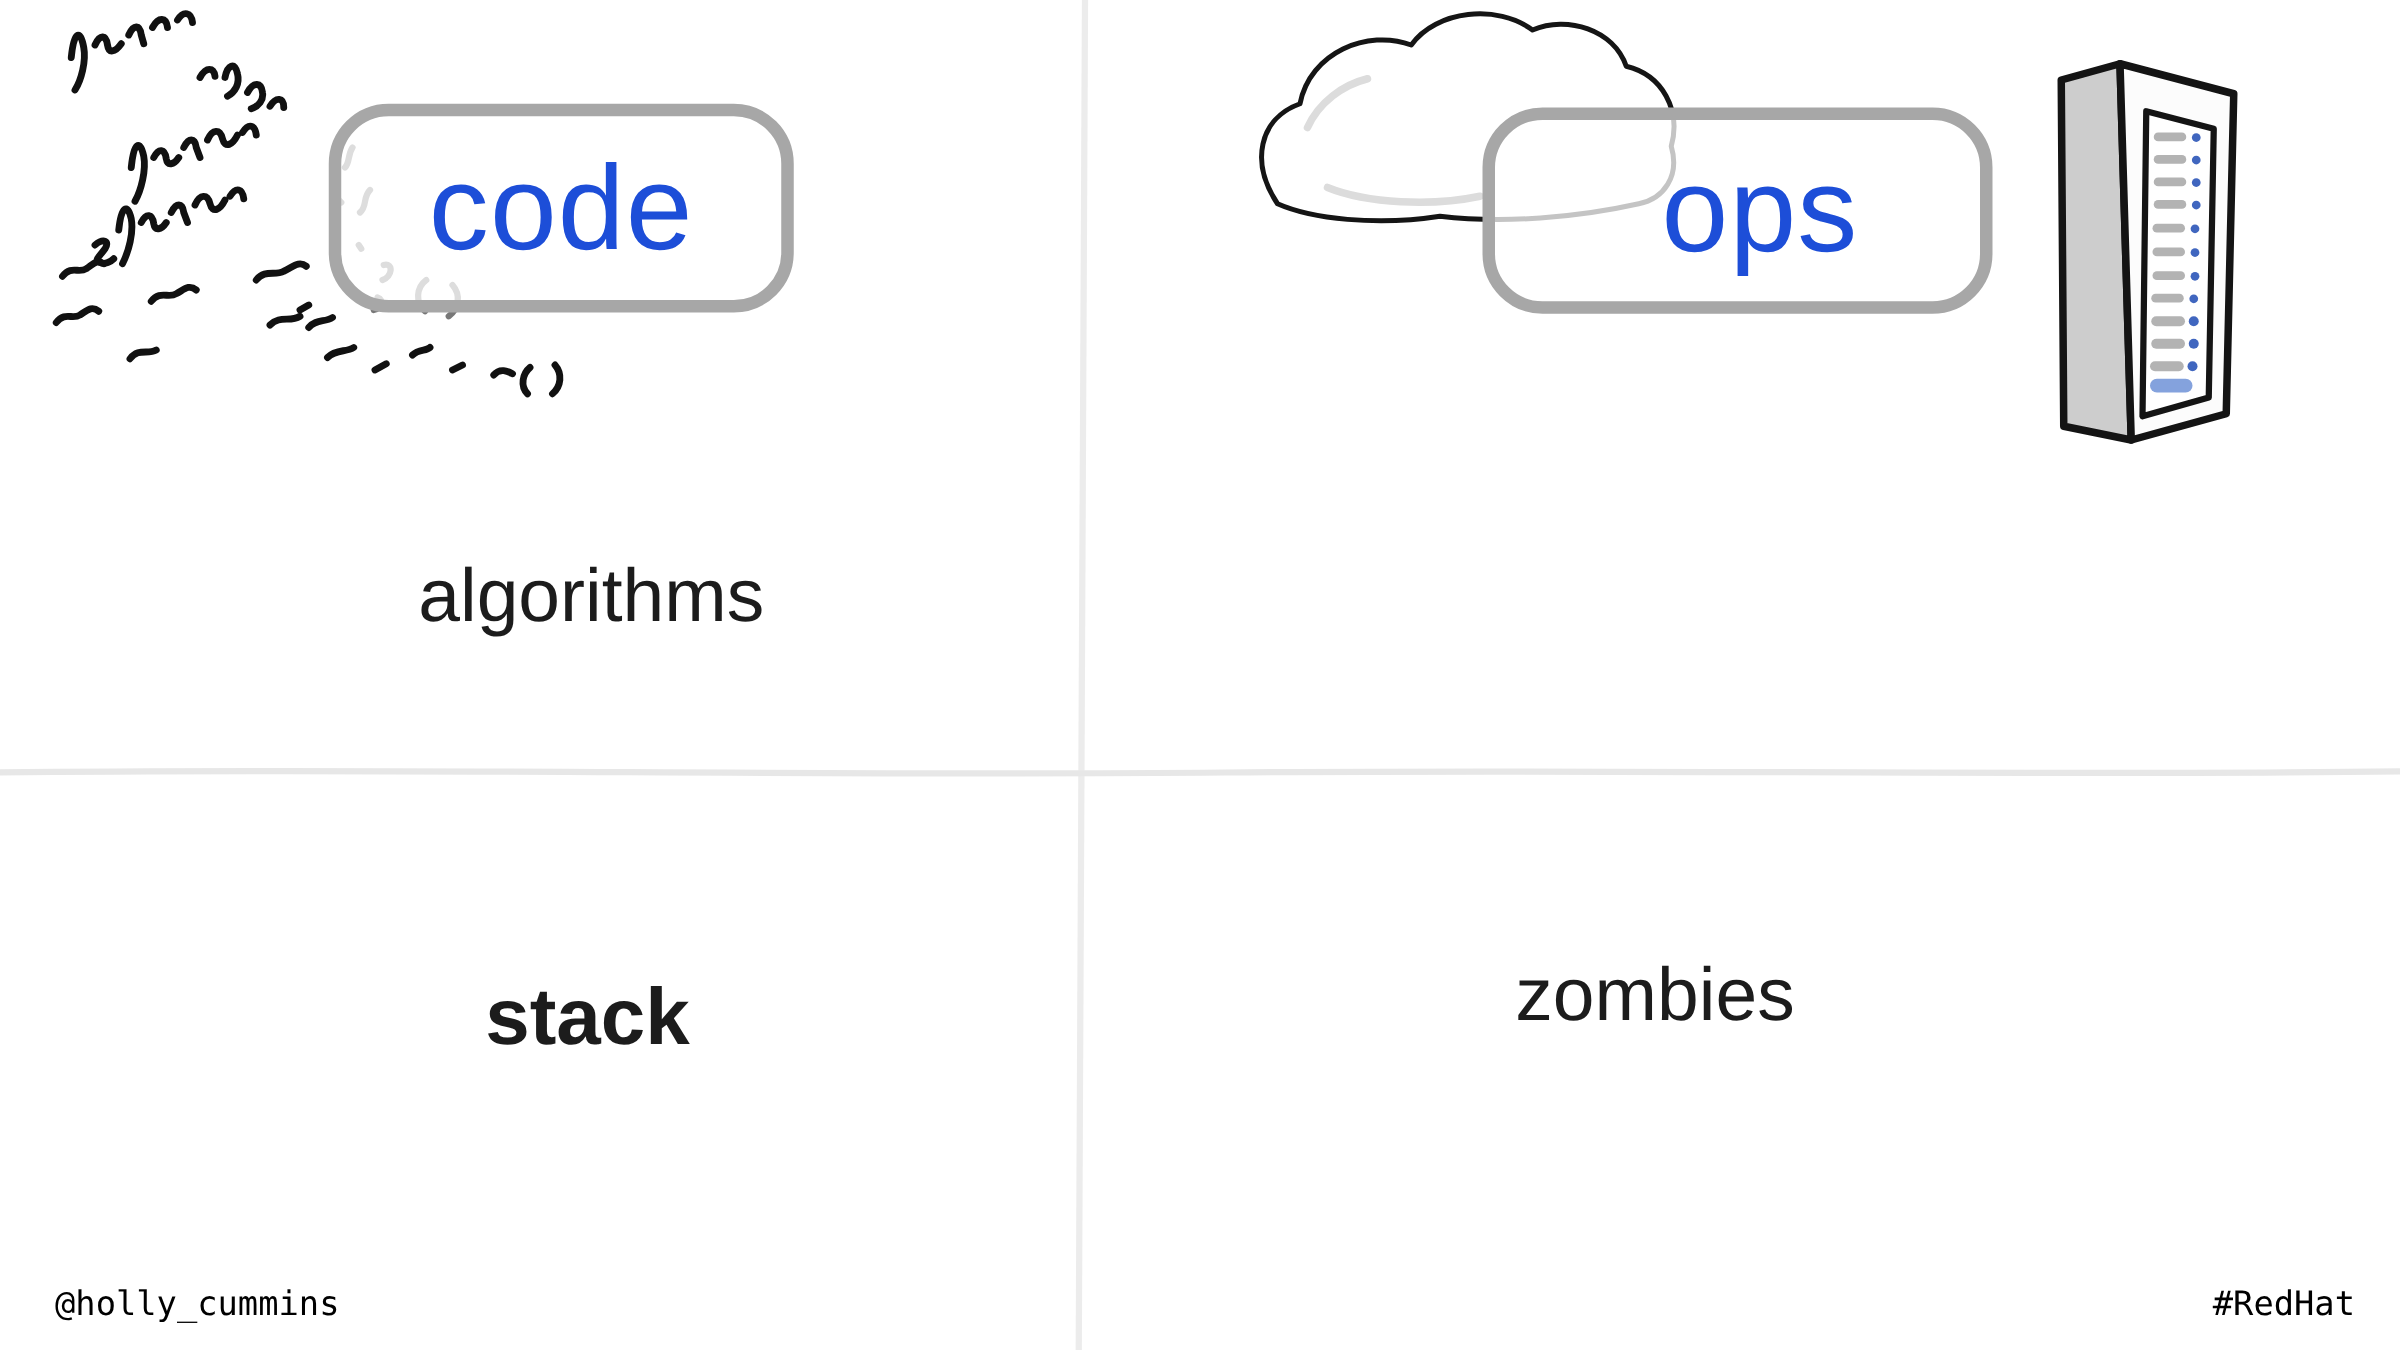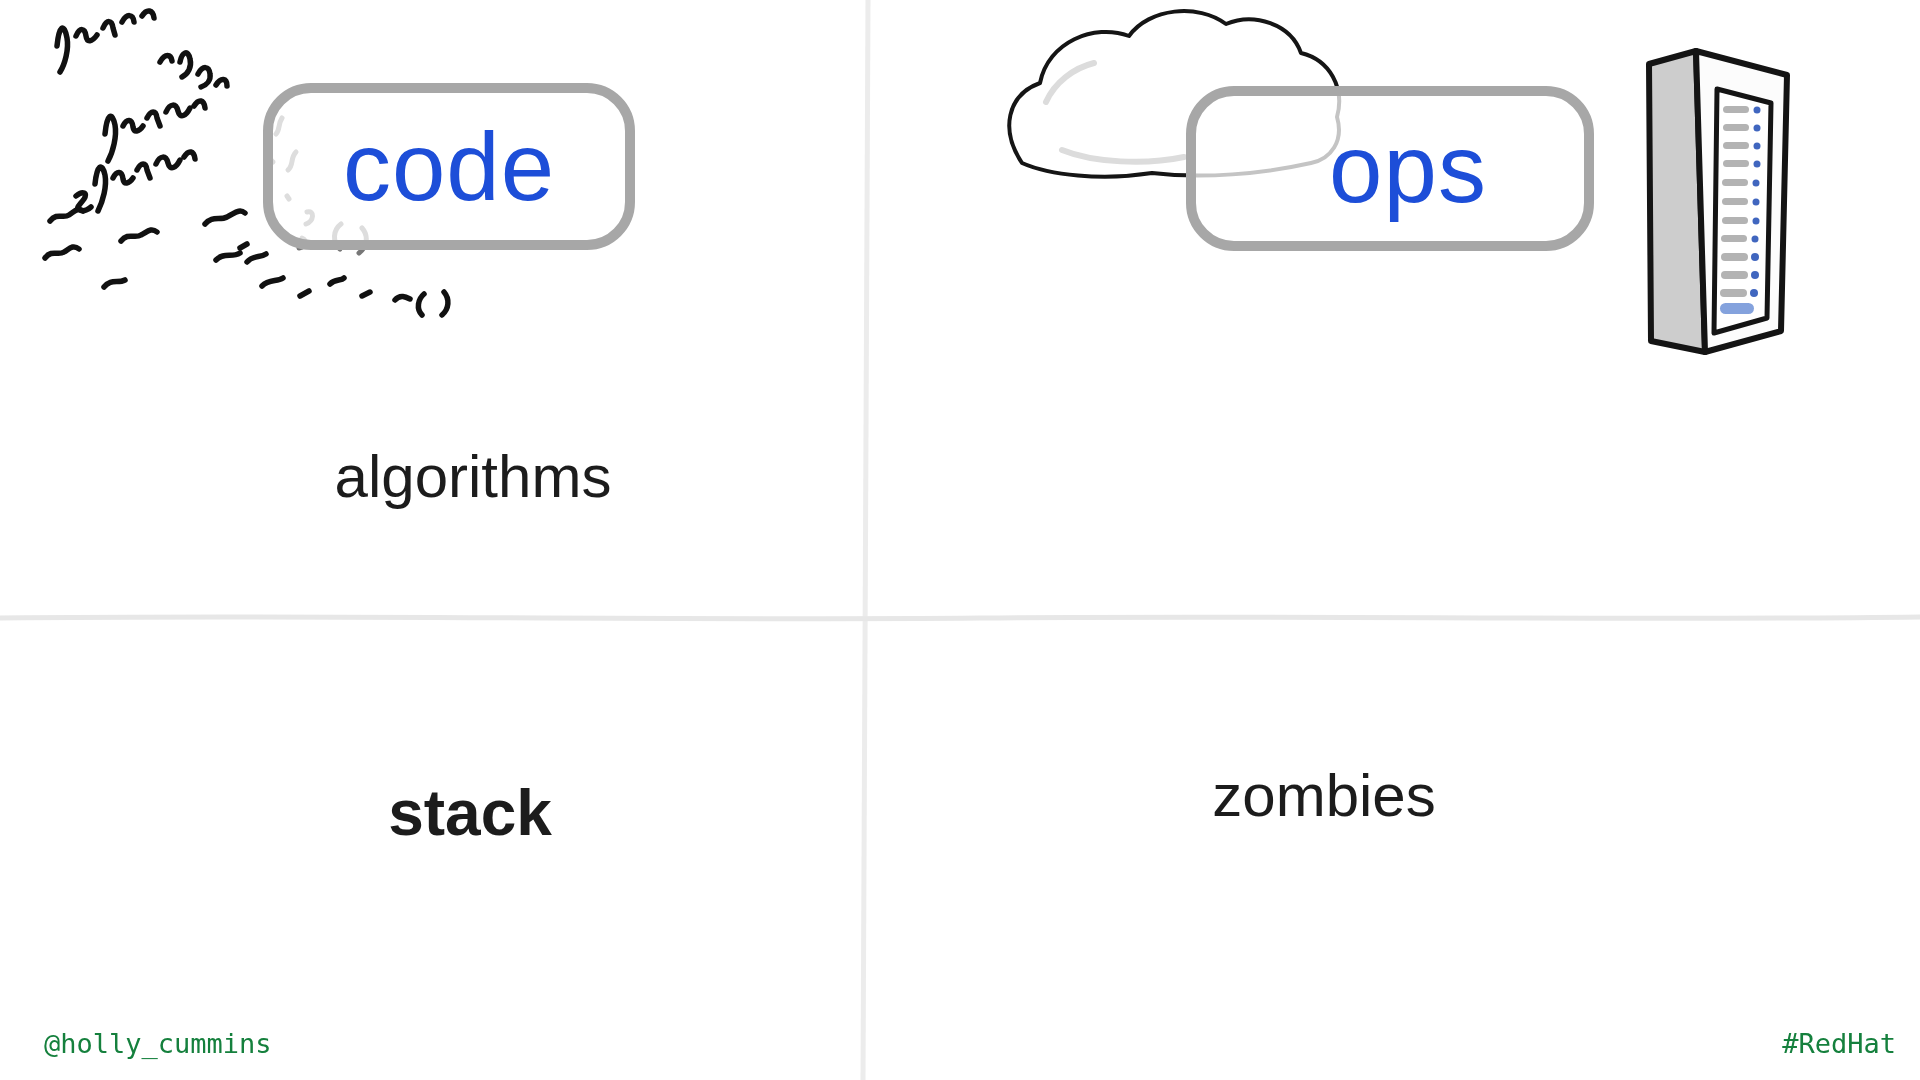--- a/index.html
+++ b/index.html
@@ -20,21 +20,21 @@
   .caption{
     position:absolute;font-weight:300;font-size:60px;color:#1c1c1c;
     white-space:nowrap;
   }
   .caption.centered{transform:translateX(-50%);}
   .caption-lines{line-height:92px;}
   .caption-lines span{display:block;}
   .caption-bold{font-weight:700;font-size:64px;}
   .footer-text{
     position:absolute;top:1028px;font-family:"DejaVu Sans Mono",monospace;
-    font-size:27px;color:#15803d;white-space:nowrap;
+    font-size:27px;color:#000000;white-space:nowrap;
   }
 </style>
 </head>
 <body>
 
 <div id="slide">
 
   <svg id="drawing" viewBox="0 0 1920 1080" xmlns="http://www.w3.org/2000/svg">
 
     <g>
@@ -150,15 +150,15 @@
   </div>
 
   <div class="caption centered" style="left:473px;top:442px;">algorithms</div>
 
 
   <div class="caption caption-bold centered" style="left:470px;top:776px;">stack</div>
 
   <div class="caption centered" style="left:1324px;top:744px;margin-top:17px;">zombies</div>
 
   <div class="footer-text" style="left:44px;">@holly_cummins</div>
-  <div class="footer-text" style="right:24px;text-align:right;">#RedHat</div>
+  <div class="footer-text" style="right:36px;text-align:right;">#RedHat</div>
 
 </div>
 
 </body></html>

